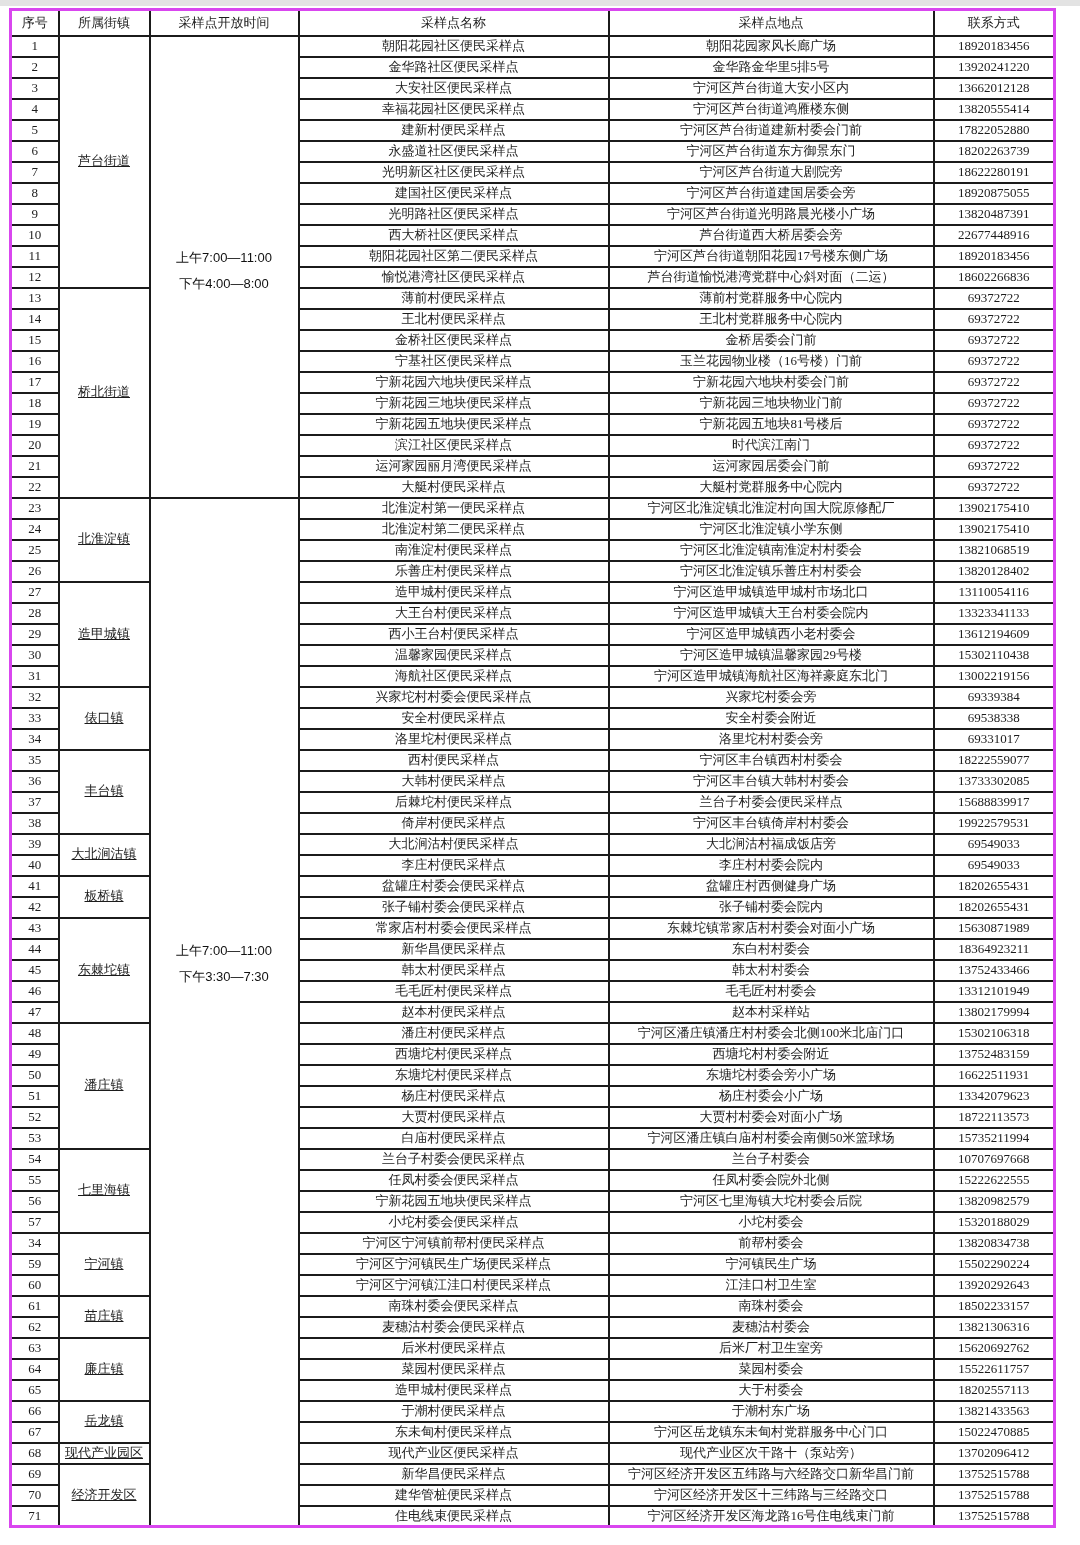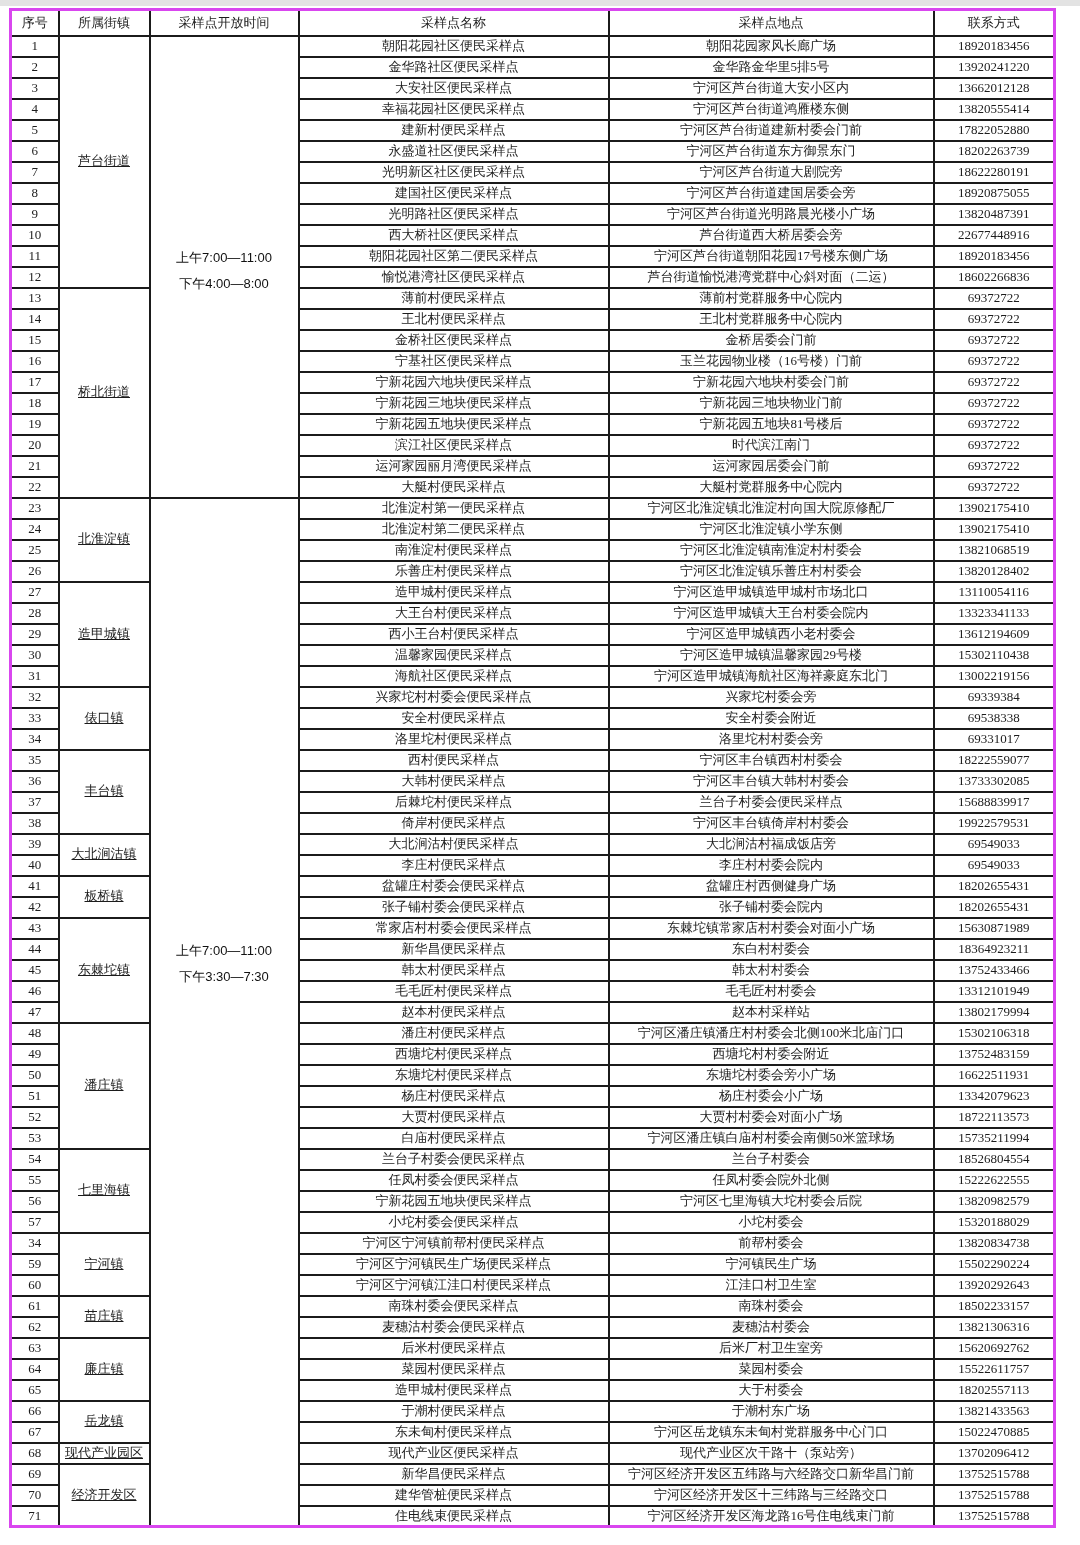--- a/index.html
+++ b/index.html
@@ -405,21 +405,21 @@
         <td class="seq">53</td>
         <td class="sitename">白庙村便民采样点</td>
         <td class="siteloc">宁河区潘庄镇白庙村村委会南侧50米篮球场</td>
         <td class="phone">15735211994</td>
       </tr>
       <tr>
         <td class="seq">54</td>
         <td class="town" rowspan="4">七里海镇</td>
         <td class="sitename">兰台子村委会便民采样点</td>
         <td class="siteloc">兰台子村委会</td>
-        <td class="phone">18526804554</td>
+        <td class="phone">10707697668</td>
       </tr>
       <tr>
         <td class="seq">55</td>
         <td class="sitename">任凤村委会便民采样点</td>
         <td class="siteloc">任凤村委会院外北侧</td>
         <td class="phone">15222622555</td>
       </tr>
       <tr>
         <td class="seq">56</td>
         <td class="sitename">宁新花园五地块便民采样点</td>

